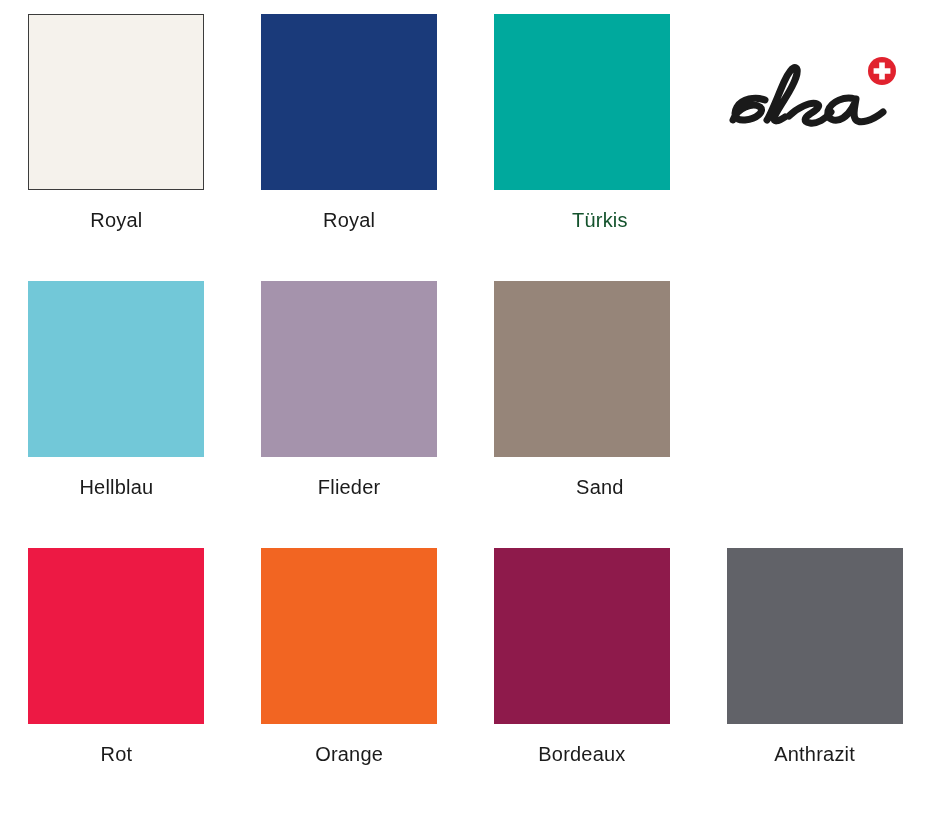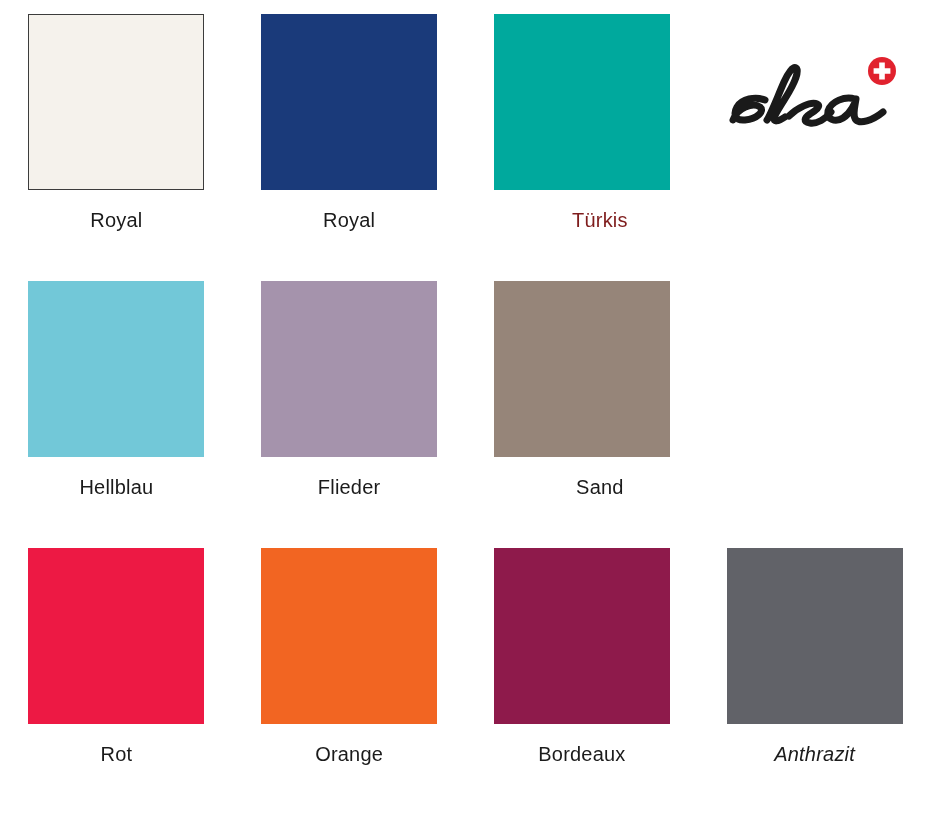--- a/index.html
+++ b/index.html
@@ -87,21 +87,21 @@
       <div class="swatch-label" style="color: rgb(27, 27, 27);">Royal</div>
     </div>
 
     <div class="cell">
       <div class="swatch" style="background: rgb(26, 58, 122);"></div>
       <div class="swatch-label" style="color: rgb(27, 27, 27);">Royal</div>
     </div>
 
     <div class="cell">
       <div class="swatch" style="background: rgb(0, 169, 157);"></div>
-      <div class="swatch-label" style="color: #7f1d1d; margin-left: 36px;">Türkis</div>
+      <div class="swatch-label" style="color: #14532d; margin-left: 36px;">Türkis</div>
     </div>
 
     <div class="logo-cell">
       <div class="logo">
         <svg width="176" height="90" viewBox="0 0 176 90" xmlns="http://www.w3.org/2000/svg">
 
           <g fill="none" stroke="#1a1a1a" stroke-linecap="round" stroke-linejoin="round">
 
             <path d="M6 66 C10 54, 26 48, 33 53 C38 57, 30 65, 18 66 C8 67, 6 60, 10 53
                      C15 45, 28 42, 38 46" stroke-width="7"></path>
@@ -149,17 +149,17 @@
     <div class="cell">
       <div class="swatch" style="background: rgb(242, 101, 34);"></div>
       <div class="swatch-label" style="color: rgb(27, 27, 27);">Orange</div>
     </div>
     <div class="cell">
       <div class="swatch" style="background: rgb(142, 26, 75);"></div>
       <div class="swatch-label" style="color: rgb(27, 27, 27);">Bordeaux</div>
     </div>
     <div class="cell">
       <div class="swatch" style="background: rgb(97, 98, 104);"></div>
-      <div class="swatch-label" style="color: rgb(27, 27, 27); font-style: italic;">Anthrazit</div>
+      <div class="swatch-label" style="color: rgb(27, 27, 27);">Anthrazit</div>
     </div>
   </div>
 
 </div>
 
 </body></html>

